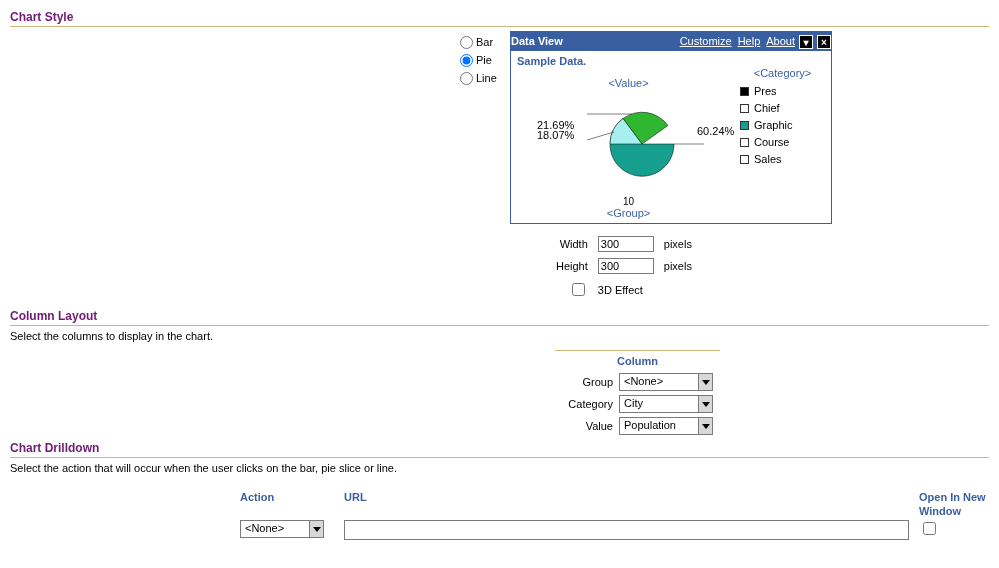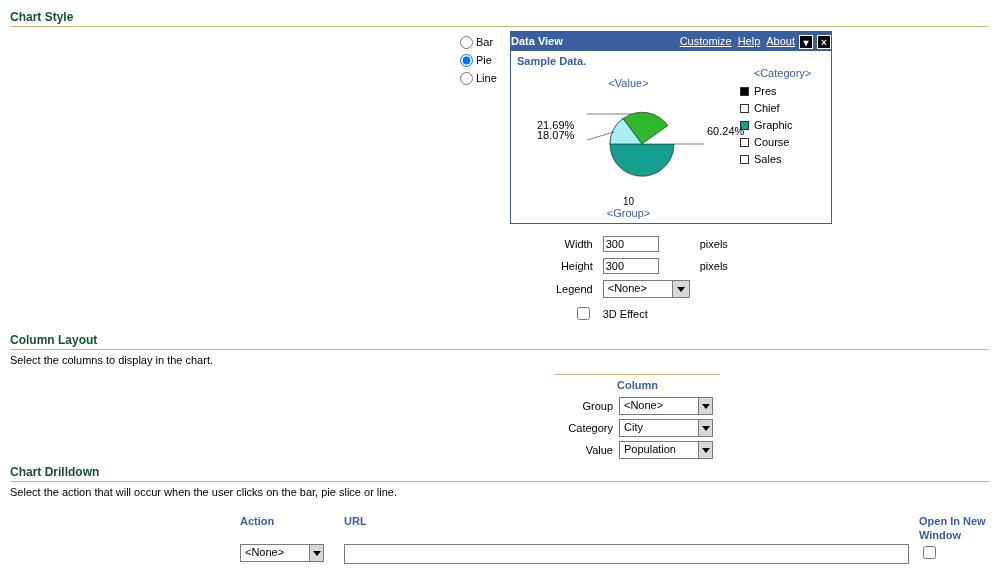--- a/index.html
+++ b/index.html
@@ -6,21 +6,21 @@
     font-family: Arial, Helvetica, sans-serif;
     font-size: 11px;
     color: #000;
     margin: 0;
     padding: 4px 10px;
     background: #fff;
     width: 999px;
     box-sizing: border-box;
   }
   .section-header {
-    color: #14532d;
+    color: #701a75;
     font-weight: bold;
     font-size: 12px;
     border-bottom: 1px solid #ccb97a;
     padding-bottom: 2px;
     margin-top: 6px;
     margin-bottom: 4px;
   }
   .section-desc {
     font-size: 11px;
     color: #000;
@@ -263,21 +263,21 @@
             <g transform="translate(125,55)">
               <path d="M0,0 L32,0 A32,32 0 1 1 -19,-25.5 Z" fill="#169e8f" stroke="#000" stroke-width="0.5"></path>
               <path d="M0,0 L-19,-25.5 A32,32 0 0 1 26,-18.5 Z" fill="#2fb82f" stroke="#000" stroke-width="0.5"></path>
               <path d="M0,0 L26,-18.5 A32,32 0 0 1 32,0 Z" fill="#a8f0f0" stroke="#000" stroke-width="0.5" transform="rotate(180)" style="display:none"></path>
               <path d="M0,0 L-19,-25.5 A32,32 0 0 0 -32,0 L0,0 Z" fill="#a8f0f0" stroke="#000" stroke-width="0.5" transform="translate(0,0)"></path>
               <line x1="32" y1="0" x2="62" y2="0" stroke="#000" stroke-width="0.5"></line>
               <line x1="-10" y1="-30" x2="-55" y2="-30" stroke="#000" stroke-width="0.5"></line>
               <line x1="-28" y1="-12" x2="-55" y2="-4" stroke="#000" stroke-width="0.5"></line>
             </g>
           </svg>
-          <span class="slice-label" style="left:190px; top:58px;">60.24%</span>
+          <span class="slice-label" style="left:180px; top:58px;">60.24%</span>
           <span class="slice-label" style="left:20px; top:52px;">21.69%</span>
           <span class="slice-label" style="left:20px; top:62px;">18.07%</span>
           <div class="belownum">10</div>
           <div class="grouplbl">&lt;Group&gt;</div>
         </div>
         <div class="legend-col">
           <div class="legend-title">&lt;Category&gt;</div>
           <div class="legend-row">
               <span class="swatch" style="background:#000"></span>
               <span>Pres</span>
@@ -310,30 +310,20 @@
     <td class="lbl">Width</td>
     <td><input type="text" value="300" style=""></td>
     <td>pixels</td>
   </tr>
   <tr>
     <td class="lbl">Height</td>
     <td><input type="text" value="300" style=""></td>
     <td>pixels</td>
   </tr>
   <tr>
-    <td class="lbl">Legend</td>
-    <td>
-      <span class="select-wrap">
-        <span class="sel-text">&lt;None&gt;</span>
-        <span class="sel-btn"></span>
-      </span>
-    </td>
-    <td></td>
-  </tr>
-  <tr>
     <td class="lbl"><input type="checkbox" style=""></td>
     <td colspan="2">3D Effect</td>
   </tr>
 </tbody>
   </table>
 
 <div class="section-header">Column Layout</div>
 <div class="section-desc">Select the columns to display in the chart.</div>
 
 <div class="col-layout-block">

